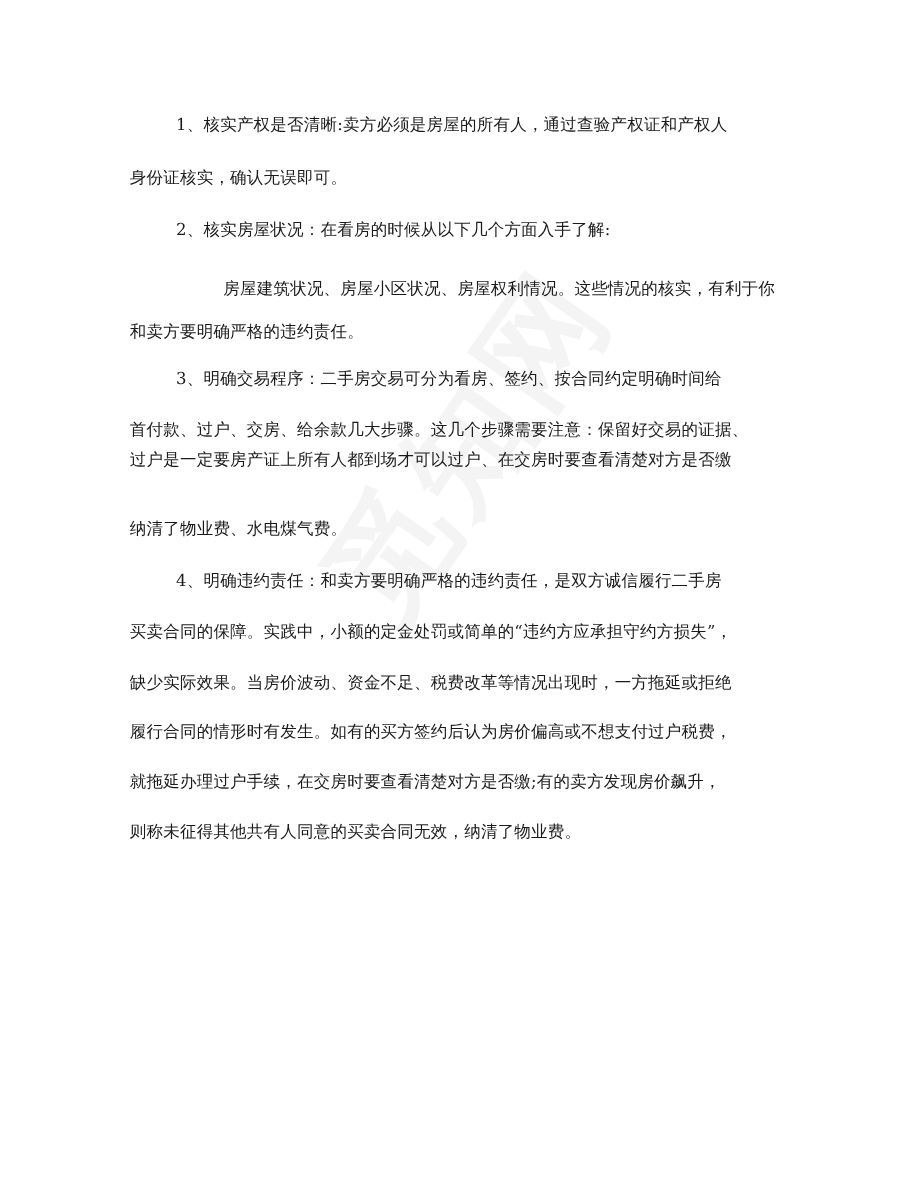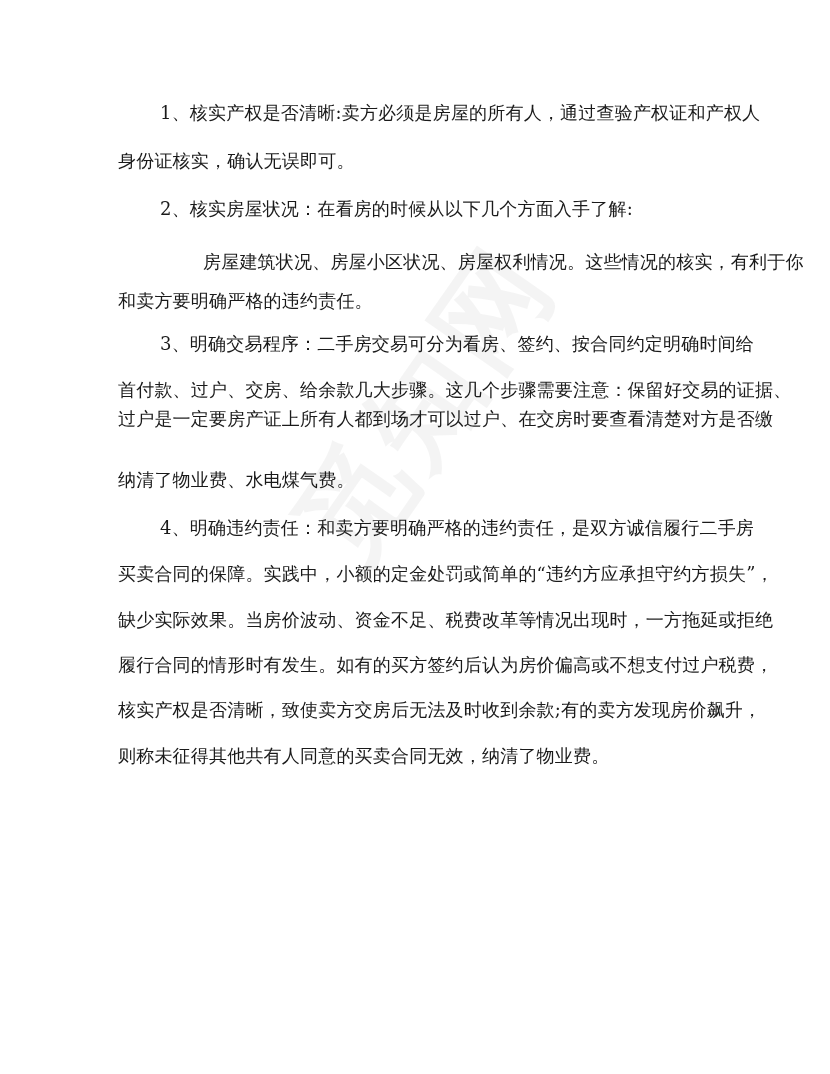--- a/index.html
+++ b/index.html
@@ -16,21 +16,21 @@
       color: #1a1a1a;
     }
     .page {
       position: absolute;
       left: 0; top: 0;
       width: 830px; height: 1074px;
       background: #ffffff;
     }
     .line {
       position: absolute;
-      font-size: 18px;
+      font-size: 15px;
       line-height: 20px;
       white-space: nowrap;
       letter-spacing: 0.2px;
     }
     .indent { left: 160px; }
     .flush { left: 118px; }
     .watermark {
       position: absolute;
       left: 250px;
       top: 330px;
@@ -61,16 +61,16 @@
 
   <div class="line indent" style="top:334px;">3、明确交易程序：二手房交易可分为看房、签约、按合同约定明确时间给</div>
   <div class="line flush" style="top:380px;text-align:center;">首付款、过户、交房、给余款几大步骤。这几个步骤需要注意：保留好交易的证据、</div>
   <div class="line flush" style="top:410px;font-family:Liberation Mono, monospace;">过户是一定要房产证上所有人都到场才可以过户、在交房时要查看清楚对方是否缴</div>
   <div class="line flush" style="top:470px;">纳清了物业费、水电煤气费。</div>
 
   <div class="line indent" style="top:518px;">4、明确违约责任：和卖方要明确严格的违约责任，是双方诚信履行二手房</div>
   <div class="line flush" style="top:564px;">买卖合同的保障。实践中，小额的定金处罚或简单的“违约方应承担守约方损失”，</div>
   <div class="line flush" style="top:610px;">缺少实际效果。当房价波动、资金不足、税费改革等情况出现时，一方拖延或拒绝</div>
   <div class="line flush" style="top:655px;">履行合同的情形时有发生。如有的买方签约后认为房价偏高或不想支付过户税费，</div>
-  <div class="line flush" style="top:700px;">核实产权是否清晰，致使卖方交房后无法及时收到余款;有的卖方发现房价飙升，</div>
+  <div class="line flush" style="top:700px;">就拖延办理过户手续，在交房时要查看清楚对方是否缴;有的卖方发现房价飙升，</div>
   <div class="line flush" style="top:746px;">则称未征得其他共有人同意的买卖合同无效，纳清了物业费。</div>
 
 </div>
 
 </body></html>

